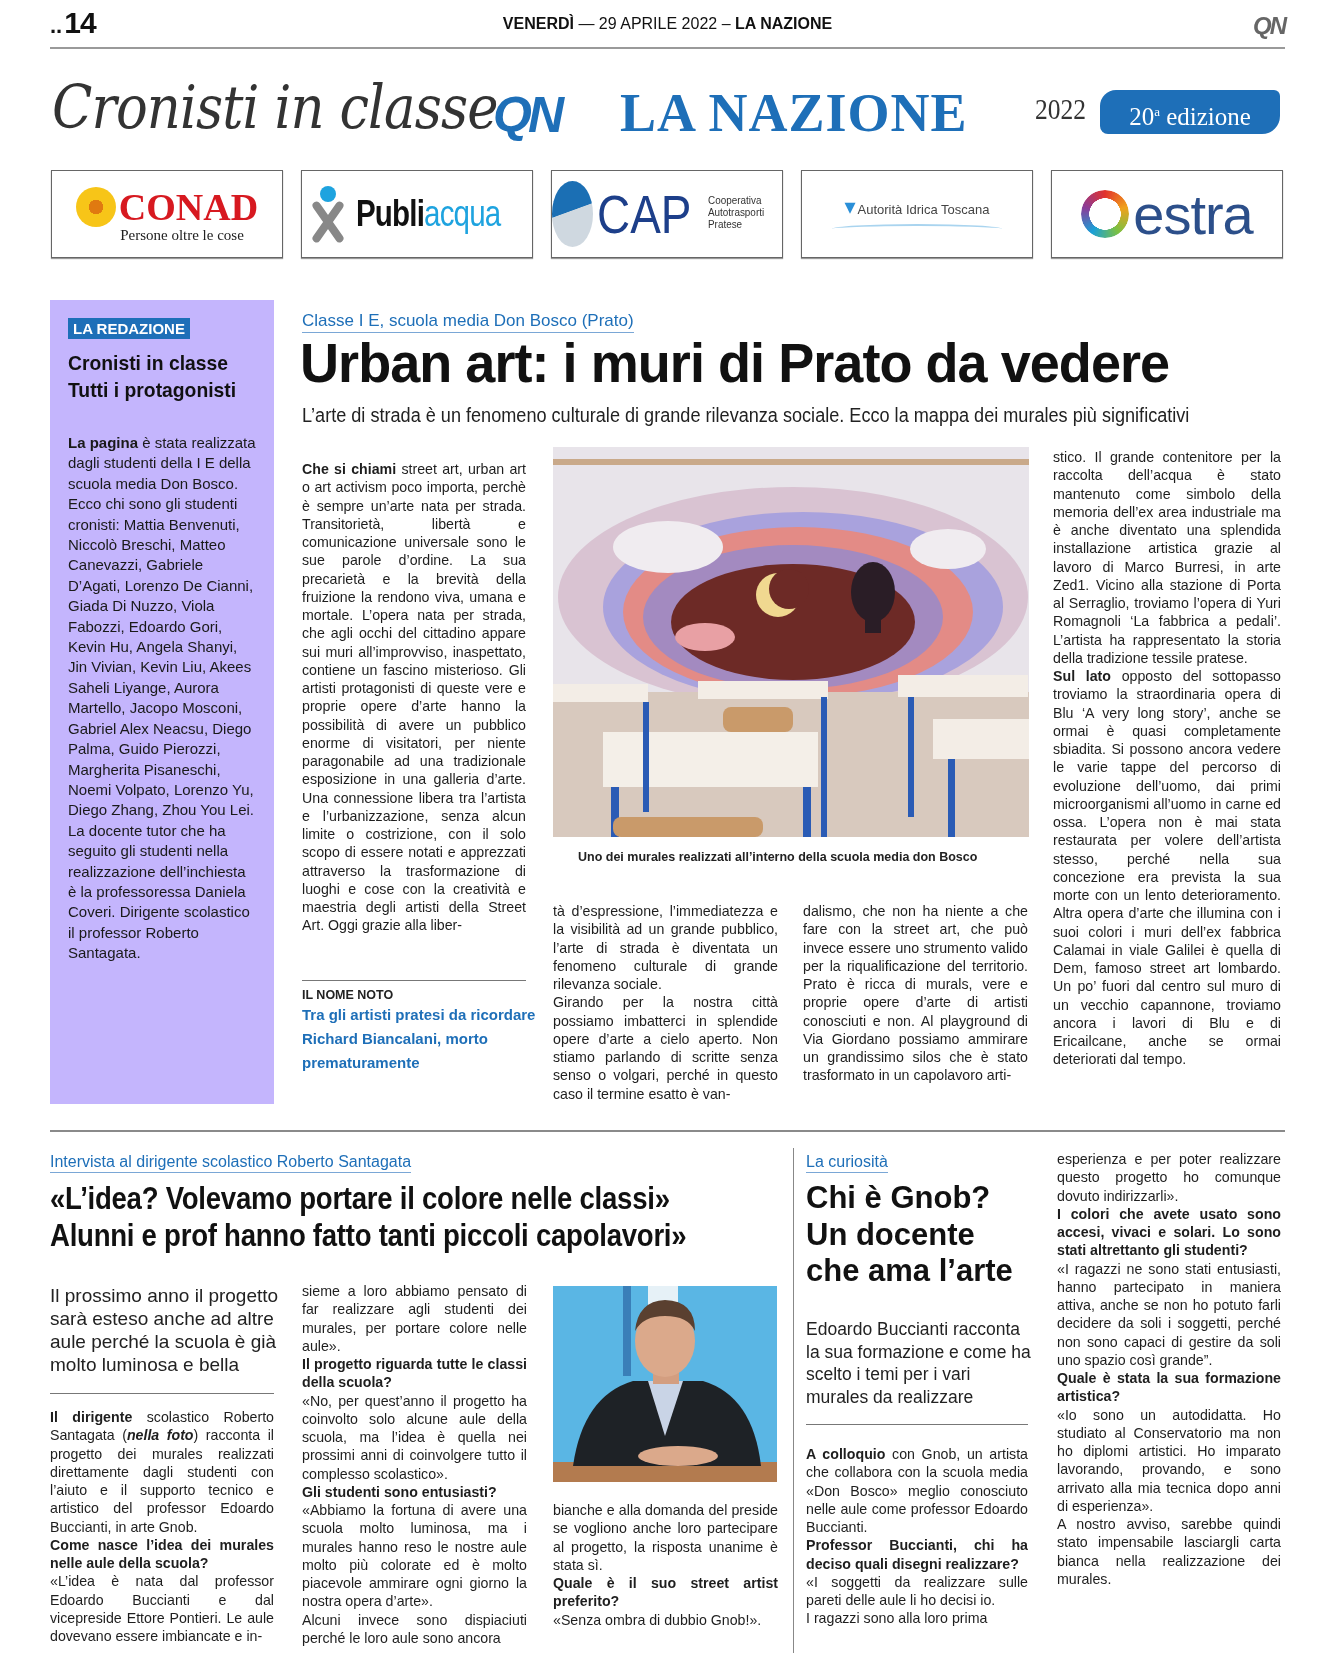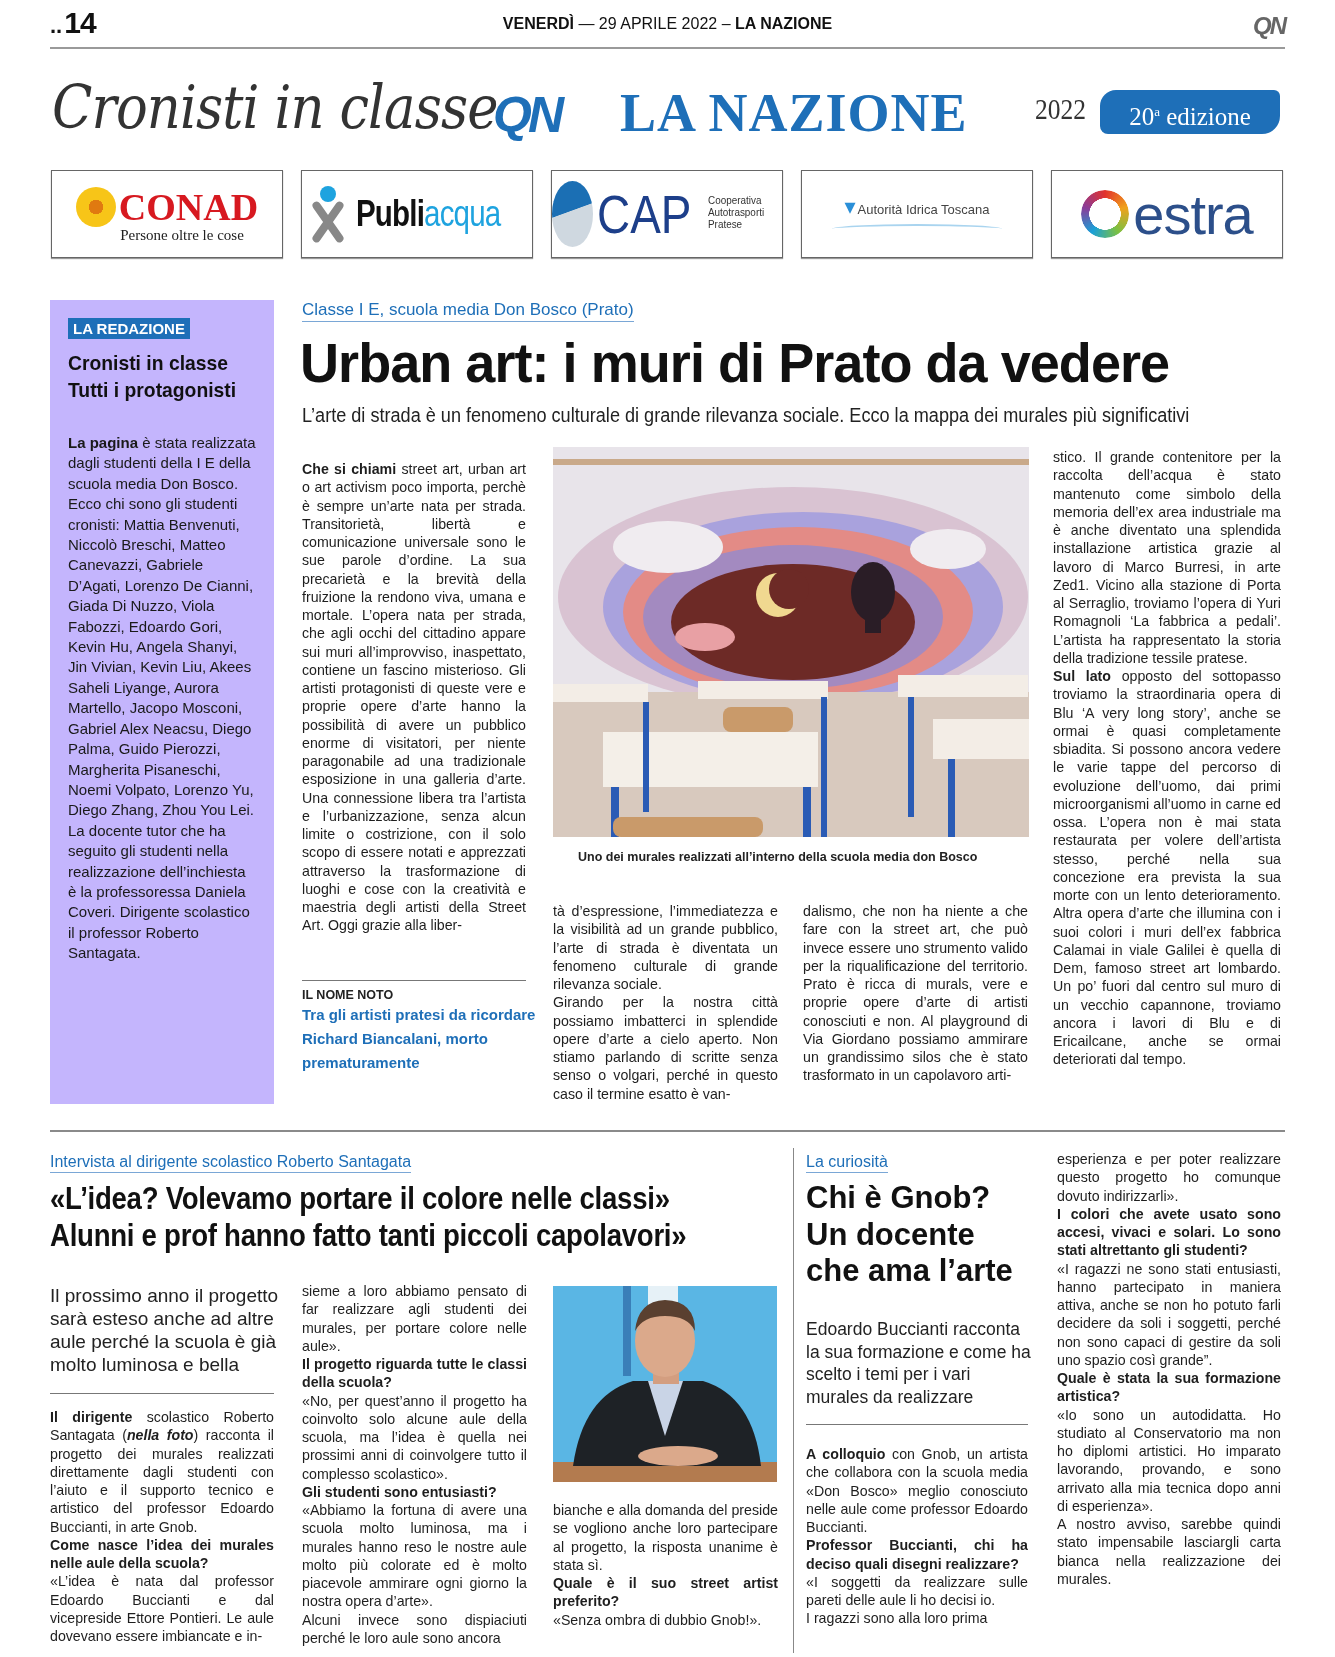--- a/index.html
+++ b/index.html
@@ -54,21 +54,21 @@
 
   
   .redazione { left: 50px; top: 300px; width: 224px; height: 804px; background: #c4b5fd; padding: 18px 18px; }
   .red-tag { display: inline-block; background: #1e6fb8; color: #fff; font-weight: bold; font-size: 15px; padding: 2px 5px; }
   .red-title { font-weight: bold; font-size: 21px; line-height: 27px; margin-top: 10px; color: #111; transform: scaleX(0.92); transform-origin: left; white-space: nowrap; }
   .red-body { font-size: 15px; line-height: 20.4px; margin-top: 30px; color: #1a1a1a; }
   .red-body b { font-weight: bold; }
 
   
   .kicker { color: #1e6fb8; font-size: 17px; border-bottom: 1px solid #7aa7d6; padding-bottom: 1px; white-space: nowrap; }
-  .k1 { left: 302px; top: 300px; }
+  .k1 { left: 302px; top: 311px; }
   .headline { left: 300px; top: 330px; font-weight: bold; font-size: 56px; color: #111; letter-spacing: -1px; white-space: nowrap; transform: scaleX(0.965); transform-origin: left top; }
   .subhead { left: 302px; top: 404px; font-size: 20px; color: #222; white-space: nowrap; transform: scaleX(0.905); transform-origin: left top; }
 
   .col { font-size: 14.2px; line-height: 18.25px; text-align: justify; color: #1e1e1e; hyphens: manual; }
   .col b { font-weight: bold; }
   .c1 { left: 302px; top: 460px; width: 224px; }
   .c3a { left: 553px; top: 902px; width: 225px; }
   .c3b { left: 803px; top: 902px; width: 225px; }
   .c4 { left: 1053px; top: 448px; width: 228px; }
 

